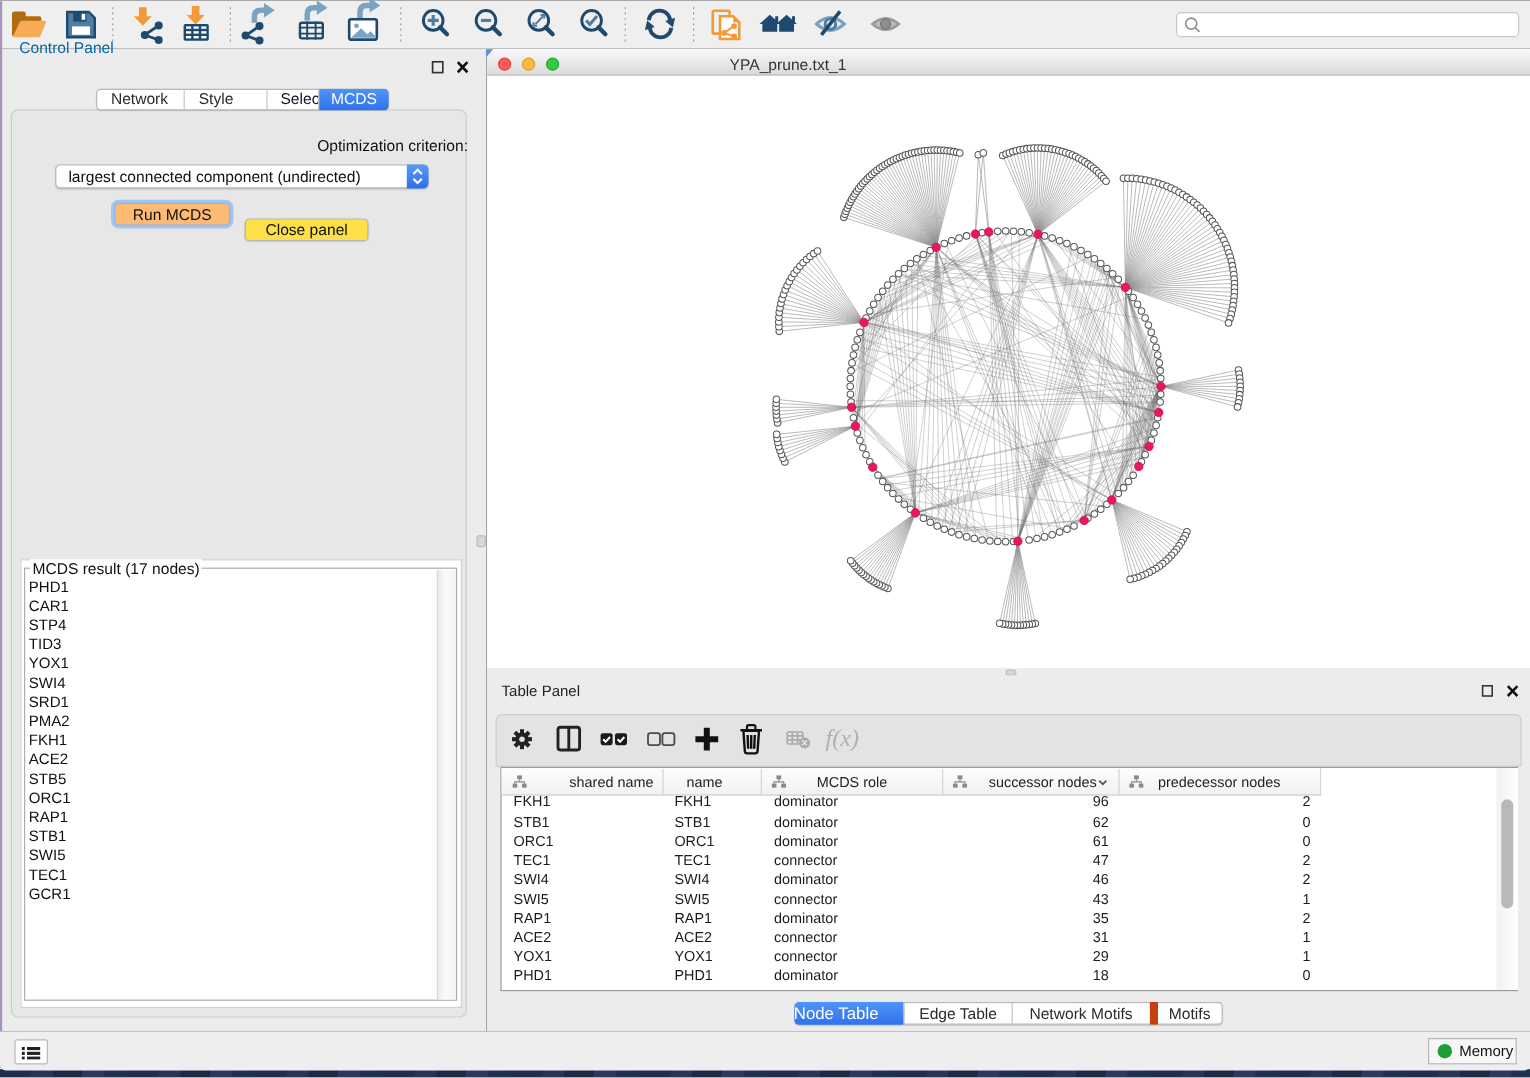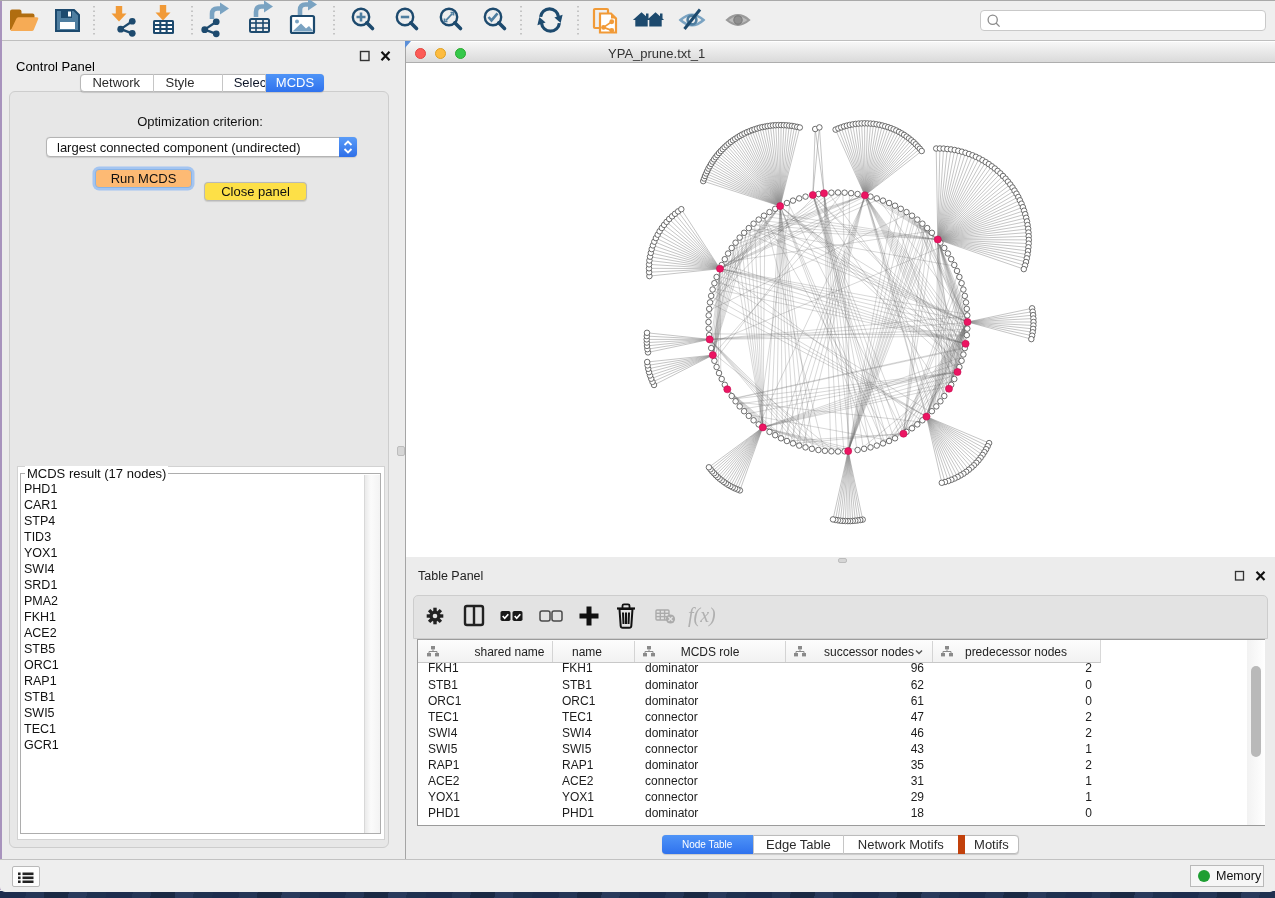--- a/index.html
+++ b/index.html
@@ -103,32 +103,32 @@
     <line x1="684.5" y1="29" x2="700" y2="9.5" stroke="#1d4a6e" stroke-width="3"></line>
     <path d="M727 20 Q738 10.5 749 20 Q738 29.5 727 20 Z" fill="#bbbbbb" stroke="#9a9a9a" stroke-width="2.2"></path>
     <circle cx="738" cy="20" r="4.2" fill="#8f8f8f" stroke="#777" stroke-width="1"></circle>
   </svg>
 <div class="abs" style="left:980px;top:10px;width:286px;height:21px;background:#fff;border:1px solid #c9c9c9;border-radius:4px"></div>
 <svg class="abs" style="left:986px;top:13px" width="16" height="16" viewBox="0 0 16 16">
     <circle cx="6.7" cy="6.7" r="4.6" fill="none" stroke="#8b8b8b" stroke-width="1.3"></circle>
     <line x1="10" y1="10" x2="13.6" y2="13.6" stroke="#8b8b8b" stroke-width="1.3"></line>
   </svg>
 <div class="abs" style="left:2px;top:41px;width:389px;height:818px;background:#ececec"></div>
-<div class="abs" style="left:16px;top:59px;font-size:13px;color:#000000">Control Panel</div>
+<div class="abs" style="left:16px;top:32px;font-size:13px;color:#0369a1">Control Panel</div>
 <svg class="abs" style="left:358px;top:50px" width="34" height="12" viewBox="0 0 34 12">
     <rect x="2.5" y="1.5" width="8.5" height="9" fill="none" stroke="#333" stroke-width="1.4"></rect>
     <path d="M23.5 1.8 L31.5 10.2 M31.5 1.8 L23.5 10.2" stroke="#111" stroke-width="2.2"></path>
   </svg>
 <div class="abs" style="left:9px;top:91px;width:380px;height:757px;background:#e7e7e7;border:1px solid #cdcdcd;border-radius:6px"></div>
 <div class="abs" style="left:80px;top:74px;width:244px;height:18px;border:1px solid #b9b9b9;border-radius:4px;background:#fff;box-shadow:0 0.5px 1px rgba(0,0,0,0.15)"></div>
 <div class="abs" style="left:80px;top:74px;width:72.5px;height:18px;color:#2b2b2b;border-radius:4px 0 0 4px;font-size:13px;text-align:center;line-height:18px">Network</div>
 <div class="abs" style="left:152.5px;top:74px;width:54px;height:18px;color:#2b2b2b;border-left:1px solid #c6c6c6;font-size:13px;text-align:center;line-height:18px">Style</div>
 <div class="abs" style="left:222px;top:74px;width:58.5px;height:18px;color:#0f172a;border-left:1px solid #c6c6c6;font-size:13px;text-align:center;line-height:18px">Select</div>
 <div class="abs" style="left:265px;top:74px;width:59px;height:18px;background:linear-gradient(#4f94f7,#2f72ee);color:#fff;border-radius:0 4px 4px 0;border-left:1px solid #c6c6c6;font-size:13px;text-align:center;line-height:18px">MCDS</div>
-<div class="abs" style="left:10px;top:114px;width:380px;text-align:center;font-size:13px;color:#111">Optimization criterion:</div>
+<div class="abs" style="left:10px;top:114px;width:380px;text-align:right;font-size:13px;color:#111">Optimization criterion:</div>
 <div class="abs" style="left:46px;top:137px;width:311px;height:20px;background:#fff;border:1px solid #b4b4b4;border-radius:4px;box-shadow:0 0.5px 1px rgba(0,0,0,0.12)"></div>
 <div class="abs" style="left:57px;top:140px;font-size:13px;color:#111">largest connected component (undirected)</div>
 <div class="abs" style="left:339px;top:137px;width:18px;height:20px;background:linear-gradient(#5a9cf8,#2e6fe8);border-radius:0 4px 4px 0"></div>
 <svg class="abs" style="left:341px;top:139px" width="14" height="16" viewBox="0 0 14 16">
     <path d="M3.5 6 L7 2.5 L10.5 6" fill="none" stroke="#fff" stroke-width="1.8"></path>
     <path d="M3.5 10 L7 13.5 L10.5 10" fill="none" stroke="#fff" stroke-width="1.8"></path>
   </svg>
 <div class="abs" style="left:95px;top:169px;width:97px;height:19px;background:#fdba74;border:1px solid #88b4e8;border-radius:4px;box-shadow:0 0 0 2.5px rgba(110,170,250,0.55);font-size:13px;text-align:center;line-height:18px;color:#111">Run MCDS</div>
 <div class="abs" style="left:204px;top:182px;width:103px;height:19px;background:#fde047;border:1px solid #b9b9b9;border-radius:4px;box-shadow:0 0.5px 1px rgba(0,0,0,0.12);font-size:13px;text-align:center;line-height:18px;color:#111">Close panel</div>
 <div class="abs" style="left:17px;top:466px;width:368px;height:374px;background:#fff;border:1px solid #d2d2d2"></div>
@@ -1077,21 +1077,21 @@
       <path d="M6 3.4 V5.5 M2 7 V5.5 H10 V7" fill="none" stroke="#8a8a8a" stroke-width="1"></path>
     </svg>
 <div class="abs" style="left:950px;top:645px;width:132px;text-align:center;font-size:12px;color:#222">predecessor nodes</div>
 <svg class="abs" style="left:914px;top:648px" width="10" height="8" viewBox="0 0 10 8">
       <path d="M2 2.5 L5 5.5 L8 2.5" fill="none" stroke="#555" stroke-width="1.4"></path>
     </svg>
 <div class="abs" style="left:428px;top:660.4px;font-size:12px;height:16px;line-height:16px">FKH1</div><div class="abs" style="left:562px;top:660.4px;font-size:12px;height:16px;line-height:16px">FKH1</div><div class="abs" style="left:645px;top:660.4px;font-size:12px;height:16px;line-height:16px">dominator</div><div class="abs" style="left:824px;top:660.4px;width:100px;text-align:right;font-size:12px;height:16px;line-height:16px">96</div><div class="abs" style="left:992px;top:660.4px;width:100px;text-align:right;font-size:12px;height:16px;line-height:16px">2</div><div class="abs" style="left:428px;top:676.5px;font-size:12px;height:16px;line-height:16px">STB1</div><div class="abs" style="left:562px;top:676.5px;font-size:12px;height:16px;line-height:16px">STB1</div><div class="abs" style="left:645px;top:676.5px;font-size:12px;height:16px;line-height:16px">dominator</div><div class="abs" style="left:824px;top:676.5px;width:100px;text-align:right;font-size:12px;height:16px;line-height:16px">62</div><div class="abs" style="left:992px;top:676.5px;width:100px;text-align:right;font-size:12px;height:16px;line-height:16px">0</div><div class="abs" style="left:428px;top:692.6px;font-size:12px;height:16px;line-height:16px">ORC1</div><div class="abs" style="left:562px;top:692.6px;font-size:12px;height:16px;line-height:16px">ORC1</div><div class="abs" style="left:645px;top:692.6px;font-size:12px;height:16px;line-height:16px">dominator</div><div class="abs" style="left:824px;top:692.6px;width:100px;text-align:right;font-size:12px;height:16px;line-height:16px">61</div><div class="abs" style="left:992px;top:692.6px;width:100px;text-align:right;font-size:12px;height:16px;line-height:16px">0</div><div class="abs" style="left:428px;top:708.7px;font-size:12px;height:16px;line-height:16px">TEC1</div><div class="abs" style="left:562px;top:708.7px;font-size:12px;height:16px;line-height:16px">TEC1</div><div class="abs" style="left:645px;top:708.7px;font-size:12px;height:16px;line-height:16px">connector</div><div class="abs" style="left:824px;top:708.7px;width:100px;text-align:right;font-size:12px;height:16px;line-height:16px">47</div><div class="abs" style="left:992px;top:708.7px;width:100px;text-align:right;font-size:12px;height:16px;line-height:16px">2</div><div class="abs" style="left:428px;top:724.8px;font-size:12px;height:16px;line-height:16px">SWI4</div><div class="abs" style="left:562px;top:724.8px;font-size:12px;height:16px;line-height:16px">SWI4</div><div class="abs" style="left:645px;top:724.8px;font-size:12px;height:16px;line-height:16px">dominator</div><div class="abs" style="left:824px;top:724.8px;width:100px;text-align:right;font-size:12px;height:16px;line-height:16px">46</div><div class="abs" style="left:992px;top:724.8px;width:100px;text-align:right;font-size:12px;height:16px;line-height:16px">2</div><div class="abs" style="left:428px;top:740.9px;font-size:12px;height:16px;line-height:16px">SWI5</div><div class="abs" style="left:562px;top:740.9px;font-size:12px;height:16px;line-height:16px">SWI5</div><div class="abs" style="left:645px;top:740.9px;font-size:12px;height:16px;line-height:16px">connector</div><div class="abs" style="left:824px;top:740.9px;width:100px;text-align:right;font-size:12px;height:16px;line-height:16px">43</div><div class="abs" style="left:992px;top:740.9px;width:100px;text-align:right;font-size:12px;height:16px;line-height:16px">1</div><div class="abs" style="left:428px;top:757.0px;font-size:12px;height:16px;line-height:16px">RAP1</div><div class="abs" style="left:562px;top:757.0px;font-size:12px;height:16px;line-height:16px">RAP1</div><div class="abs" style="left:645px;top:757.0px;font-size:12px;height:16px;line-height:16px">dominator</div><div class="abs" style="left:824px;top:757.0px;width:100px;text-align:right;font-size:12px;height:16px;line-height:16px">35</div><div class="abs" style="left:992px;top:757.0px;width:100px;text-align:right;font-size:12px;height:16px;line-height:16px">2</div><div class="abs" style="left:428px;top:773.1px;font-size:12px;height:16px;line-height:16px">ACE2</div><div class="abs" style="left:562px;top:773.1px;font-size:12px;height:16px;line-height:16px">ACE2</div><div class="abs" style="left:645px;top:773.1px;font-size:12px;height:16px;line-height:16px">connector</div><div class="abs" style="left:824px;top:773.1px;width:100px;text-align:right;font-size:12px;height:16px;line-height:16px">31</div><div class="abs" style="left:992px;top:773.1px;width:100px;text-align:right;font-size:12px;height:16px;line-height:16px">1</div><div class="abs" style="left:428px;top:789.2px;font-size:12px;height:16px;line-height:16px">YOX1</div><div class="abs" style="left:562px;top:789.2px;font-size:12px;height:16px;line-height:16px">YOX1</div><div class="abs" style="left:645px;top:789.2px;font-size:12px;height:16px;line-height:16px">connector</div><div class="abs" style="left:824px;top:789.2px;width:100px;text-align:right;font-size:12px;height:16px;line-height:16px">29</div><div class="abs" style="left:992px;top:789.2px;width:100px;text-align:right;font-size:12px;height:16px;line-height:16px">1</div><div class="abs" style="left:428px;top:805.3px;font-size:12px;height:16px;line-height:16px">PHD1</div><div class="abs" style="left:562px;top:805.3px;font-size:12px;height:16px;line-height:16px">PHD1</div><div class="abs" style="left:645px;top:805.3px;font-size:12px;height:16px;line-height:16px">dominator</div><div class="abs" style="left:824px;top:805.3px;width:100px;text-align:right;font-size:12px;height:16px;line-height:16px">18</div><div class="abs" style="left:992px;top:805.3px;width:100px;text-align:right;font-size:12px;height:16px;line-height:16px">0</div>
 <div class="abs" style="left:1247px;top:640px;width:18px;height:185px;background:linear-gradient(90deg,#f2f2f2,#fff)"></div>
 <div class="abs" style="left:1251px;top:666px;width:10px;height:91px;background:#b9b9b9;border-radius:5px"></div>
 <div class="abs" style="left:661.5px;top:834.5px;width:357px;height:19px;border:1px solid #bcbcbc;border-radius:4px;background:#fff;box-shadow:0 0.5px 1px rgba(0,0,0,0.15)"></div>
-<div class="abs" style="left:661.5px;top:834.5px;width:91.3px;height:19px;background:linear-gradient(#4f94f7,#2f72ee);color:#fff;border-radius:4px 0 0 4px;font-size:10px;text-align:center;line-height:19px">Node Table</div>
+<div class="abs" style="left:661.5px;top:834.5px;width:91.3px;height:19px;background:linear-gradient(#4f94f7,#2f72ee);color:#fff;border-radius:4px 0 0 4px;font-size:14px;line-height:19px">Node Table</div>
 <div class="abs" style="left:752.8px;top:834.5px;width:90.3px;height:19px;color:#2b2b2b;border-left:1px solid #c6c6c6;font-size:13px;text-align:center;line-height:19px">Edge Table</div>
 <div class="abs" style="left:843.1px;top:834.5px;width:114.5px;height:19px;color:#2b2b2b;border-left:1px solid #c6c6c6;font-size:13px;text-align:center;line-height:19px">Network Motifs</div>
 <div class="abs" style="left:957.6px;top:834.5px;width:60.6px;height:19px;color:#2b2b2b;border-radius:0 4px 4px 0;border-left:7px solid #c2410c;font-size:13px;text-align:center;line-height:19px">Motifs</div>
 <div class="abs" style="left:0;top:859px;width:1275px;height:33px;background:#eeeeee;border-top:1px solid #c2c2c2;border-radius:0 0 5px 5px"></div>
 <div class="abs" style="left:12px;top:866px;width:28px;height:21px;background:#fdfdfd;border:1px solid #b9b9b9;border-radius:2px"></div>
 <svg class="abs" style="left:18px;top:871px" width="16" height="12" viewBox="0 0 16 12">
       <rect x="0" y="1.5" width="2.6" height="2.6" fill="#222"></rect>
       <rect x="4.5" y="1.5" width="11" height="2.6" fill="#222"></rect>
       <rect x="0" y="5.5" width="2.6" height="2.6" fill="#222"></rect>
       <rect x="4.5" y="5.5" width="11" height="2.6" fill="#222"></rect>

